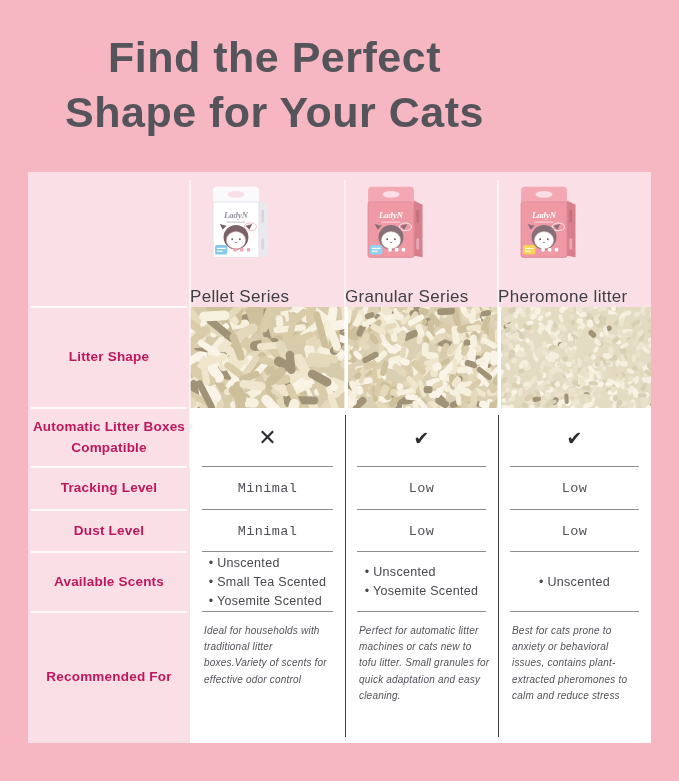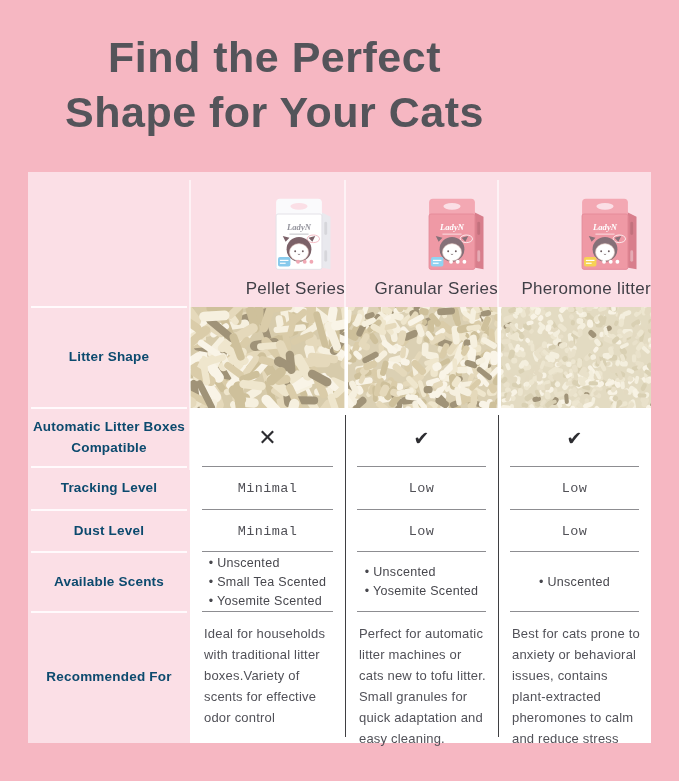--- a/index.html
+++ b/index.html
@@ -22,37 +22,37 @@
     grid-template-columns:162px 155px 153px 153px;
     grid-template-rows:135px 101px 59px 43px 42px 60px 131px;
   }
   .cell{position:relative;}
   .c1{grid-column:1}.c2{grid-column:2}.c3{grid-column:3}.c4{grid-column:4}
   .r1{grid-row:1}.r2{grid-row:2}.r3{grid-row:3}.r4{grid-row:4}.r5{grid-row:5}.r6{grid-row:6}.r7{grid-row:7}
 
   
   .label{
     display:flex;align-items:center;justify-content:center;text-align:center;
-    font-weight:bold;font-size:13.5px;line-height:1.55;color:#0c4a6e;
+    font-weight:bold;font-size:13.5px;line-height:1.55;color:#be185d;
     letter-spacing:.2px;padding:0 3px;
   }
   .label::after,.labelline::after{
     content:"";position:absolute;left:3px;right:3px;bottom:-1px;height:2px;
     background:rgba(255,255,255,.85);
   }
   .r7.label::after{display:none;}
 
   
   .phead{
-    display:flex;flex-direction:column;align-items:flex-end;justify-content:flex-end;
-    padding-bottom:8px;
+    display:flex;flex-direction:column;align-items:flex-start;justify-content:flex-end;
+    padding-bottom:0;
     border-radius:26px;
   }
   .phead .pname{
-    font-size:17px;color:#3f3f46;letter-spacing:.3px;margin-top:2px;
+    font-size:17px;color:#3f3f46;letter-spacing:.3px;margin-top:22px;
   }
   .header-sep{
     position:absolute;top:8px;height:290px;width:2px;
     background:rgba(255,255,255,.6);
   }
   .box{width:92px;height:84px;display:block;}
 
   
   .pcell{background:#ffffff;}
 
@@ -80,22 +80,22 @@
   
   .scents{display:flex;align-items:center;justify-content:center;}
   .scents ul{list-style:none;margin:0;padding:0;text-align:left;}
   .scents li{
     font-size:12.5px;line-height:19px;color:#47474d;letter-spacing:.3px;
   }
   .scents li::before{content:"• ";}
 
   
   .rec{
-    padding:11px 8px 0 14px;font-size:13px;line-height:1.62;
-    color:#515158;letter-spacing:.2px;text-align:left;
+    padding:11px 8px 0 14px;font-size:10px;line-height:1.62;
+    color:#515158;letter-spacing:.2px;text-align:left;font-style:italic;
   }
 
   
   .vline{
     position:absolute;top:243px;height:322px;width:1.6px;
     background:#3f3f42;
   }
 </style>
 </head>
 <body>

